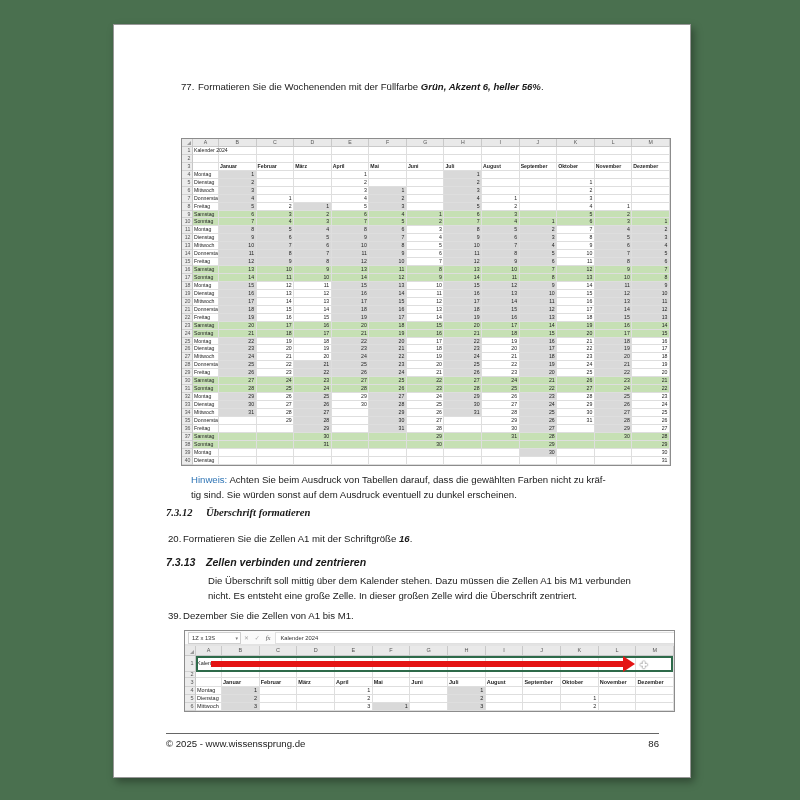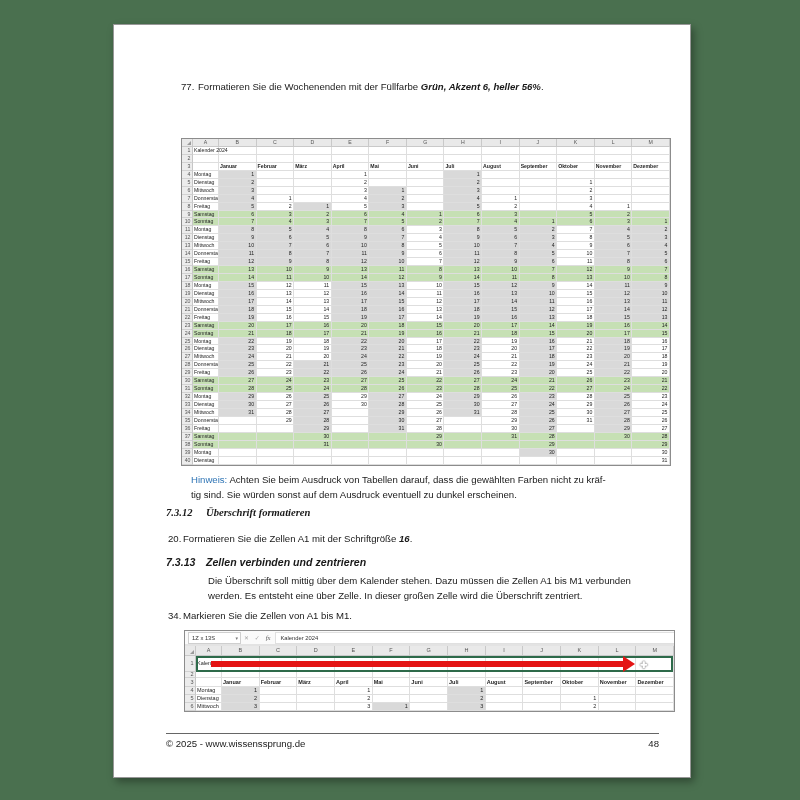--- a/index.html
+++ b/index.html
@@ -794,25 +794,25 @@
   <div class="iline2" style="top:508px;">
     <span class="inum2">20.</span><span><span class="seg-n">Formatieren Sie die Zellen A1 mit der Schriftgröße </span><span class="seg-bi">16</span><span class="seg-n">.</span></span>
   </div>
 
   <div class="sec-head" style="top:531px;">
     <span class="sec-num">7.3.13</span><span>Zellen verbinden und zentrieren</span>
   </div>
 
   <div class="plain-block" style="top:548px;">
     <div>Die Überschrift soll mittig über dem Kalender stehen. Dazu müssen die Zellen A1 bis M1 verbunden</div>
-    <div>werden. Es entsteht eine über Zelle. In dieser großen Zelle wird die Überschrift zentriert.</div>
+    <div>nicht. Es entsteht eine große Zelle. In dieser großen Zelle wird die Überschrift zentriert.</div>
   </div>
 
   <div class="iline2" style="top:585px;">
-    <span class="inum2">34.</span><span><span class="seg-n">Markieren Sie die Zellen von A1 bis M1.</span></span>
+    <span class="inum2">39.</span><span><span class="seg-n">Dezember Sie die Zellen von A1 bis M1.</span></span>
   </div>
 
   <div class="minishot mini">
     <div class="fbar">
       <span class="namebox">
         <span>1Z x 13S</span>
         <span class="dd">▾</span>
       </span>
       <span class="fbtns">
         <span>✕</span>
@@ -937,16 +937,16 @@
           <span class="ccell mcol"></span>
           <span class="ccell mcol">2</span>
           <span class="ccell mcol"></span>
           <span class="ccell mcol"></span>
         </div>
       </div>
   </div>
 
   <div class="ftr">
     <span>© 2025 - www.wissenssprung.de</span>
-    <span>48</span>
+    <span>86</span>
   </div>
 
 </div>
 
 </body></html>

